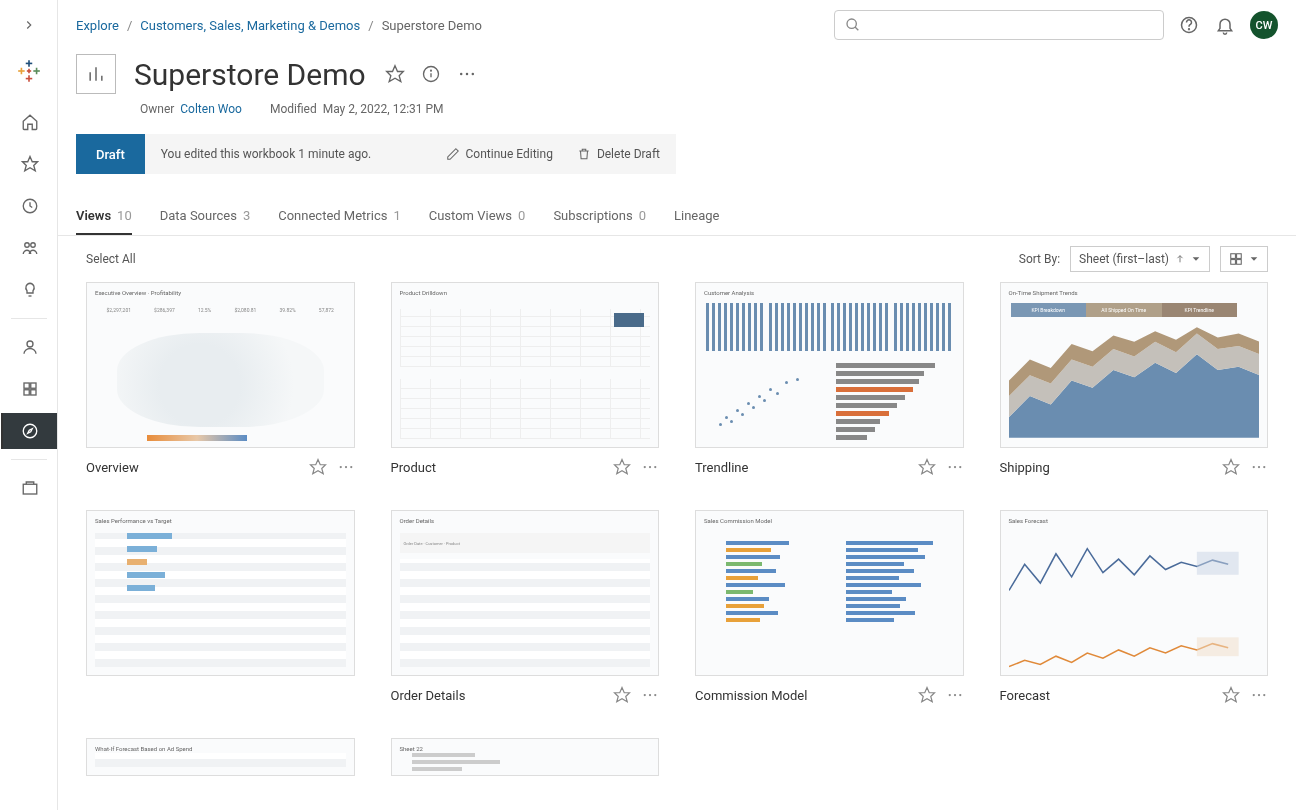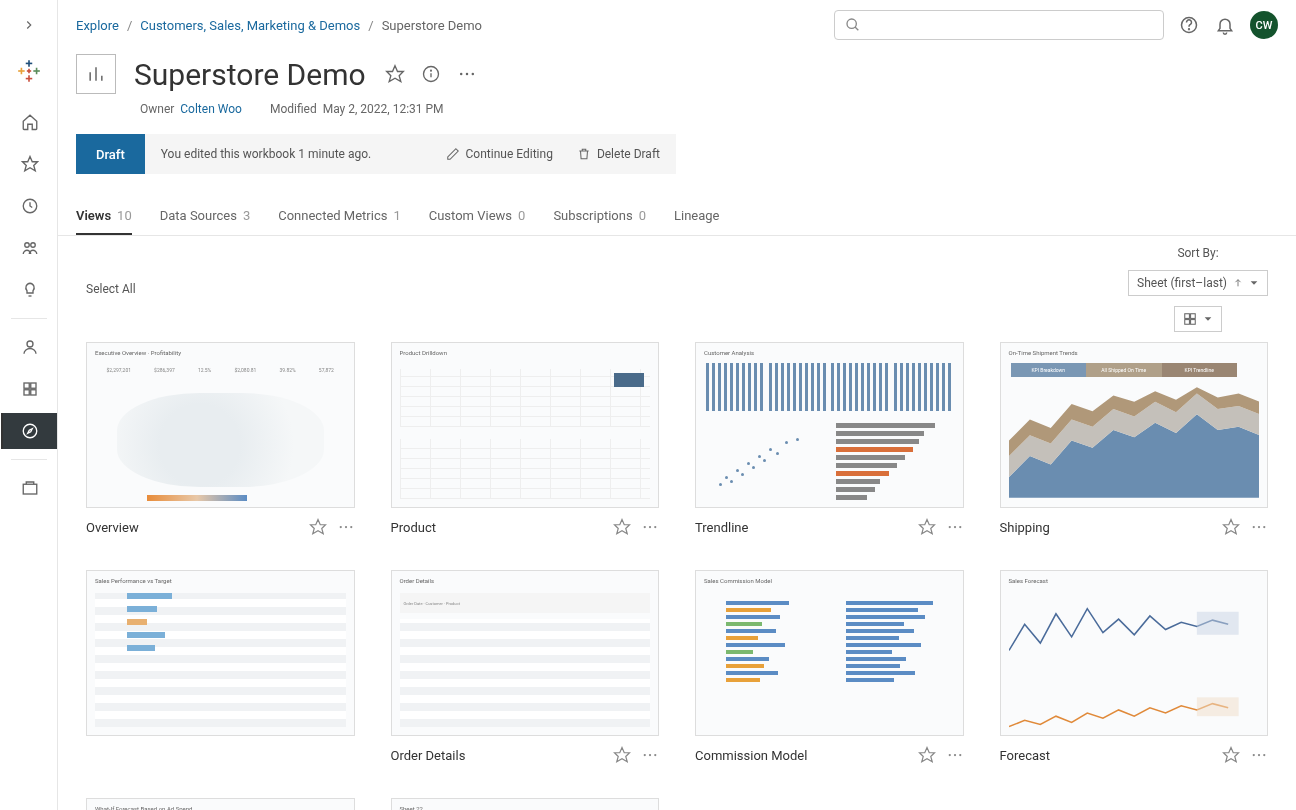--- a/index.html
+++ b/index.html
@@ -48,21 +48,21 @@
 
 
 .tabs { display: flex; border-bottom: 1px solid #e6e6e6; padding: 0 18px; margin-top: 24px; gap: 28px; }
 .tab { padding: 10px 0; font-size: 13px; color: #666; cursor: pointer; display: flex; gap: 6px; border-bottom: 2px solid transparent; }
 .tab.active { color: #333; font-weight: 600; border-bottom: 2px solid #333; }
 .tab .count { color: #999; font-weight: 400; }
 
 
 .toolbar { display: flex; align-items: center; padding: 10px 28px; }
 .select-all { font-size: 12px; color: #555; cursor: pointer; }
-.toolbar-right { margin-left: auto; display: flex; align-items: center; gap: 10px; font-size: 12px; color: #555; flex-direction: column; }
+.toolbar-right { margin-left: auto; display: flex; align-items: center; gap: 10px; font-size: 12px; color: #555; }
 .sort-box, .view-toggle { border: 1px solid #ccc; padding: 5px 8px; display: flex; align-items: center; gap: 6px; cursor: pointer; font-size: 12px; }
 
 
 .grid { display: grid; grid-template-columns: repeat(4, 1fr); gap: 34px 36px; padding: 0 28px 28px 28px; }
 .card { display: flex; flex-direction: column; }
 .thumb { border: 1px solid #ddd; height: 166px; background: #fafbfc; position: relative; overflow: hidden; }
 .card-footer { display: flex; align-items: center; padding-top: 10px; }
 .card-title { font-size: 13px; color: #333; flex: 1; }
 .card-actions { display: flex; gap: 10px; }
 

